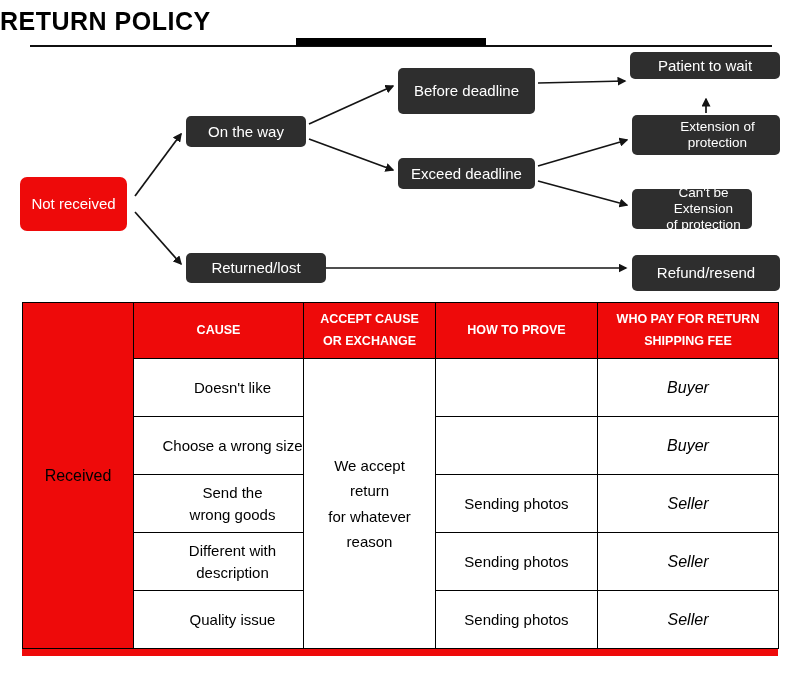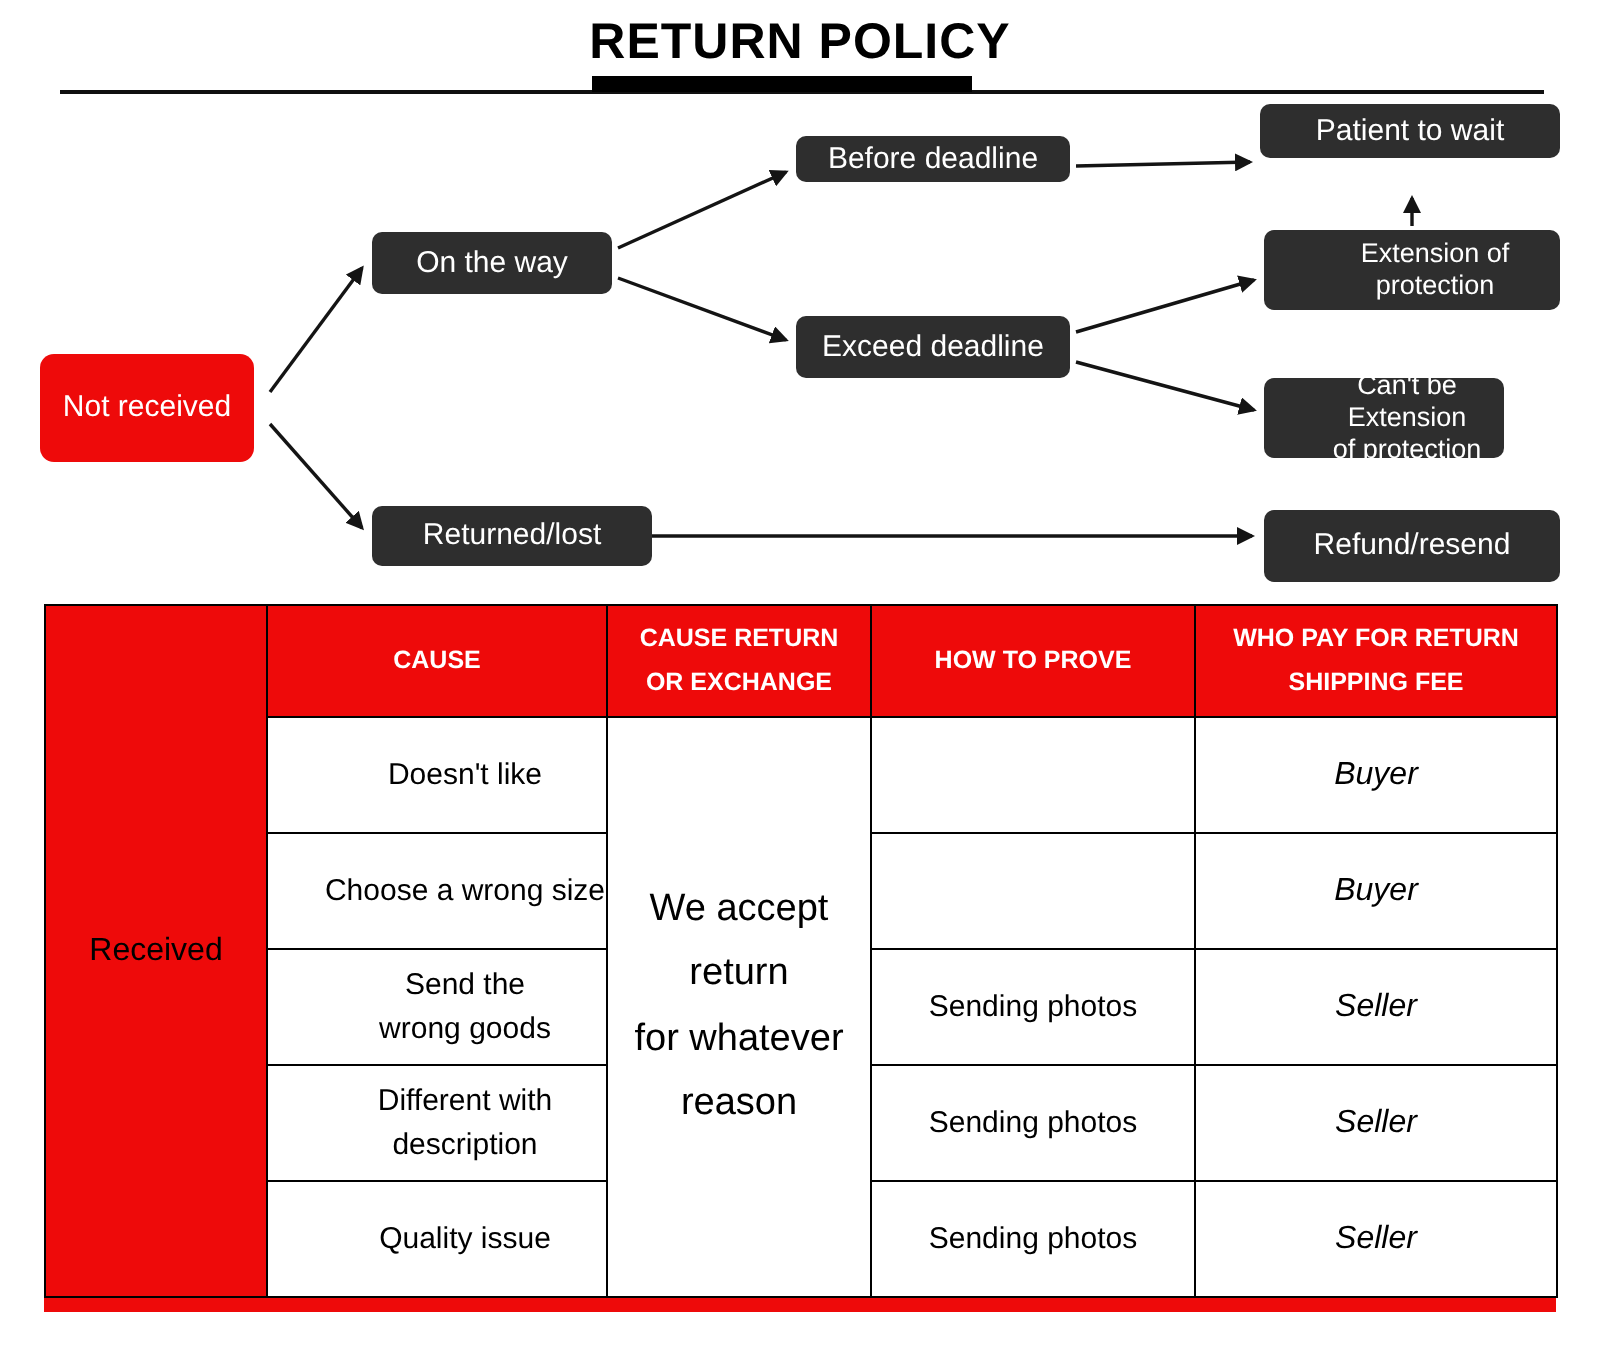--- a/index.html
+++ b/index.html
@@ -1,21 +1,21 @@
 <!DOCTYPE html>
 <html style="--red: #ee0a0a; --dark: #2e2e2e; --ink: #111111;"><head>
 <meta charset="utf-8">
 <style>
   * { margin:0; padding:0; box-sizing:border-box; }
   html,body { background:#ffffff; }
   body { font-family:"Liberation Sans", sans-serif; }
   .page { position:relative; width:800px; height:680px; background:#fff; overflow:hidden; }
 
   
-  .title { position:absolute; top:7px; left:0; width:100%; text-align:center;
+  .title { position:absolute; top:7px; left:0; width:100%; text-align:left;
            font-size:25px; font-weight:bold; letter-spacing:.5px; color:#000; }
   .rule-thin  { position:absolute; top:45px; left:30px; width:742px; height:2px; background:#101010; }
   .rule-thick { position:absolute; top:38px; left:296px; width:190px; height:8px; background:#000; }
 
   
   .arrows { position:absolute; top:0; left:0; }
   .node { position:absolute; display:flex; align-items:center; justify-content:center;
           text-align:center; color:#fff; font-size:15px; line-height:1.2;
           border-radius:5px; background:var(--dark,#2e2e2e); white-space:pre-line; padding:2px 4px; }
   .node.red { background:var(--red,#ee0a0a); border-radius:7px; }
@@ -23,21 +23,21 @@
 
   
   .policy-table { position:absolute; top:302px; left:22px; width:756px;
                   border-collapse:collapse; table-layout:fixed; }
   .policy-table td, .policy-table th { border:1px solid #000; text-align:center;
                   vertical-align:middle; color:#000; font-weight:normal; }
   .policy-table th { background:var(--red,#ee0a0a); color:#fff; font-weight:bold;
                   font-size:12.5px; line-height:1.7; white-space:pre-line; }
   .received-cell { background:var(--red,#ee0a0a); color:#fff; font-weight:bold; font-size:16px; }
   .cause-cell  { font-size:15px; white-space:pre-line; line-height:1.45;padding-left:28px; }
-  .policy-cell { font-size:19px; white-space:pre-line; line-height:1.7; }
+  .policy-cell { font-size:15px; white-space:pre-line; line-height:1.7; }
   .prove-cell  { font-size:15px; }
   .payer-cell  { font-size:16px;font-style:italic; }
   .bottom-strip { position:absolute; left:22px; top:649px; width:756px; height:7px;
                   background:var(--red,#ee0a0a); }
 </style>
 </head>
 <body>
 
 <div class="page">
 
@@ -60,42 +60,42 @@
       <line x1="538" y1="166" x2="627" y2="140" marker-end="url(#ah)"></line>
       <line x1="538" y1="181" x2="627" y2="205" marker-end="url(#ah)"></line>
       <line x1="706" y1="113" x2="706" y2="99" marker-end="url(#ah)"></line>
       <line x1="311" y1="268" x2="626" y2="268" marker-end="url(#ah)"></line>
     </g>
   </svg>
 
   <div class="node red" style="left:20px;top:177px;width:107px;height:54px">Not received</div>
   <div class="node" style="left:186px;top:116px;width:120px;height:31px">On the way</div>
   <div class="node" style="left:186px;top:253px;width:140px;height:30px">Returned/lost</div>
-  <div class="node" style="left:398px;top:68px;width:137px;height:23px">Before deadline</div>
+  <div class="node" style="left:398px;top:68px;width:137px;height:46px">Before deadline</div>
   <div class="node" style="left:398px;top:158px;width:137px;height:31px">Exceed deadline</div>
   <div class="node" style="left:630px;top:52px;width:150px;height:27px">Patient to wait</div>
   <div class="node small" style="left:632px;top:115px;width:148px;height:40px">Extension of
 protection</div>
   <div class="node small" style="left:632px;top:189px;width:120px;height:40px">Can't be Extension
 of protection</div>
   <div class="node" style="left:632px;top:255px;width:148px;height:36px">Refund/resend</div>
 
   <table class="policy-table">
     <colgroup>
       <col style="width:111px">
         <col style="width:170px">
         <col style="width:132px">
       <col style="width:162px">
         <col style="width:181px">
     </colgroup>
     <tbody>
         <tr style="height:56px">
       <td class="received-cell" rowspan="6">Received</td>
       <th>CAUSE</th>
-      <th>CAUSE RETURN
+      <th>ACCEPT CAUSE
 OR EXCHANGE</th>
       <th>HOW TO PROVE</th>
       <th>WHO PAY FOR RETURN
 SHIPPING FEE</th>
     </tr>
     <tr style="height:58px">
       <td class="cause-cell">Doesn't like</td>
       <td class="policy-cell" rowspan="5">We accept
 return
 for whatever

